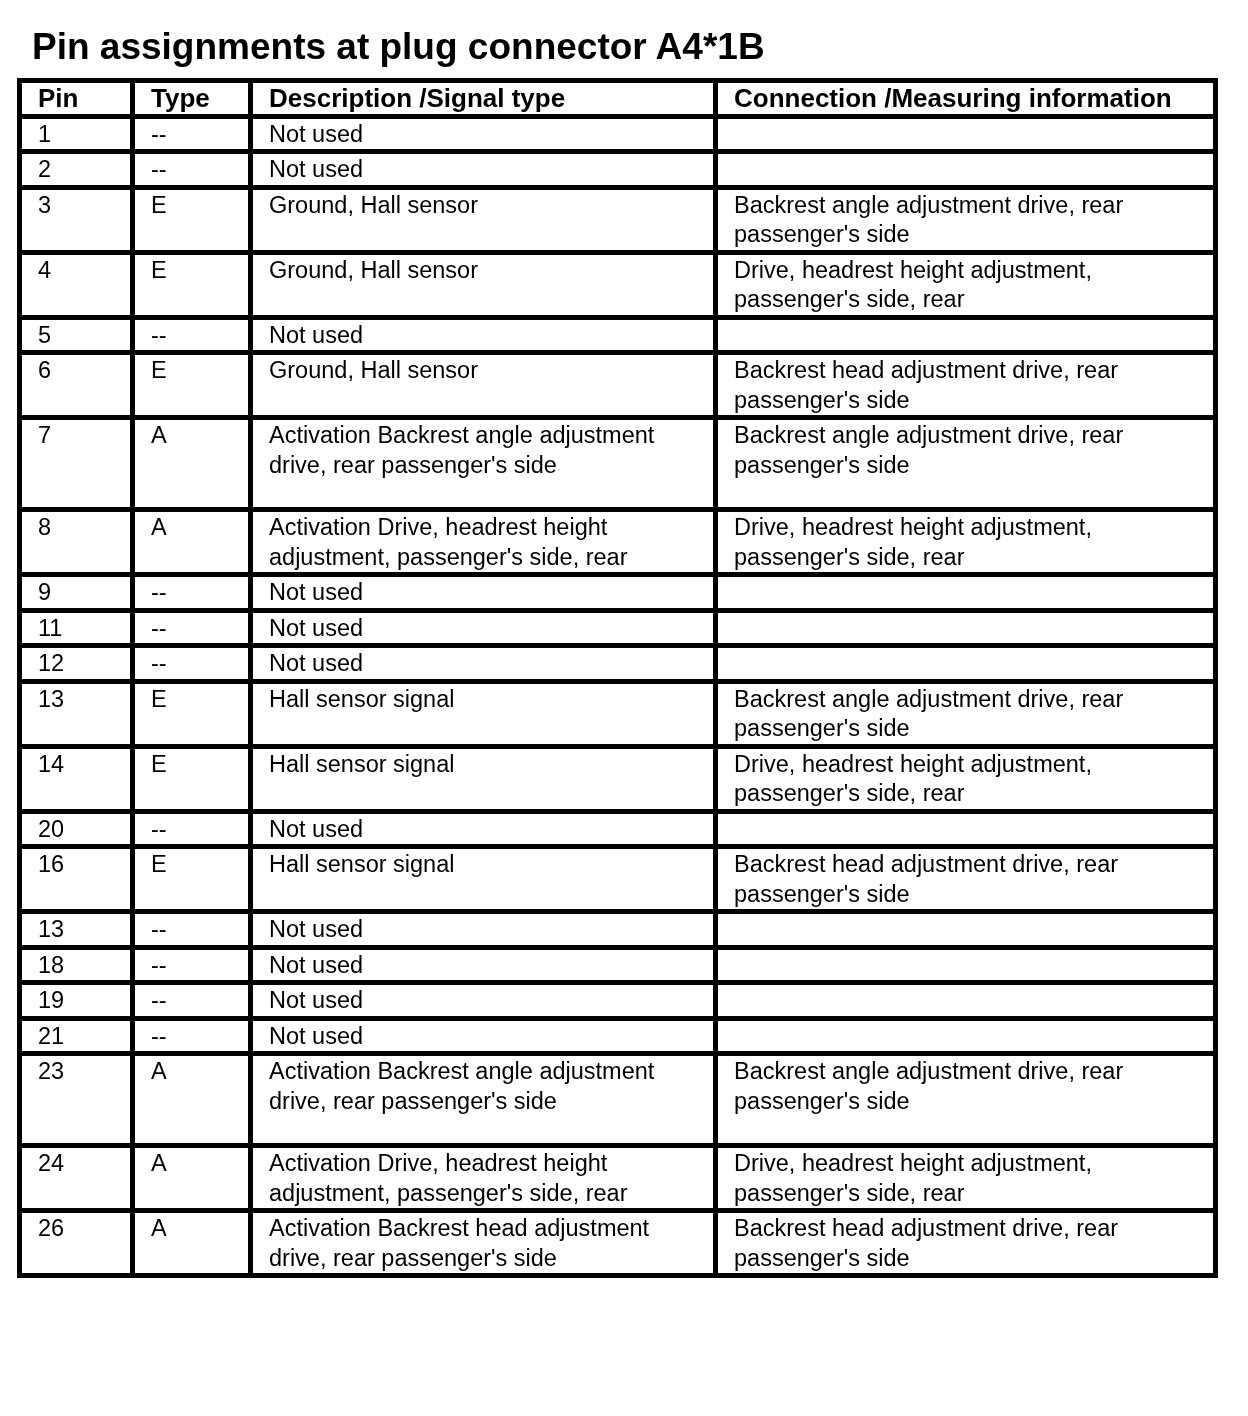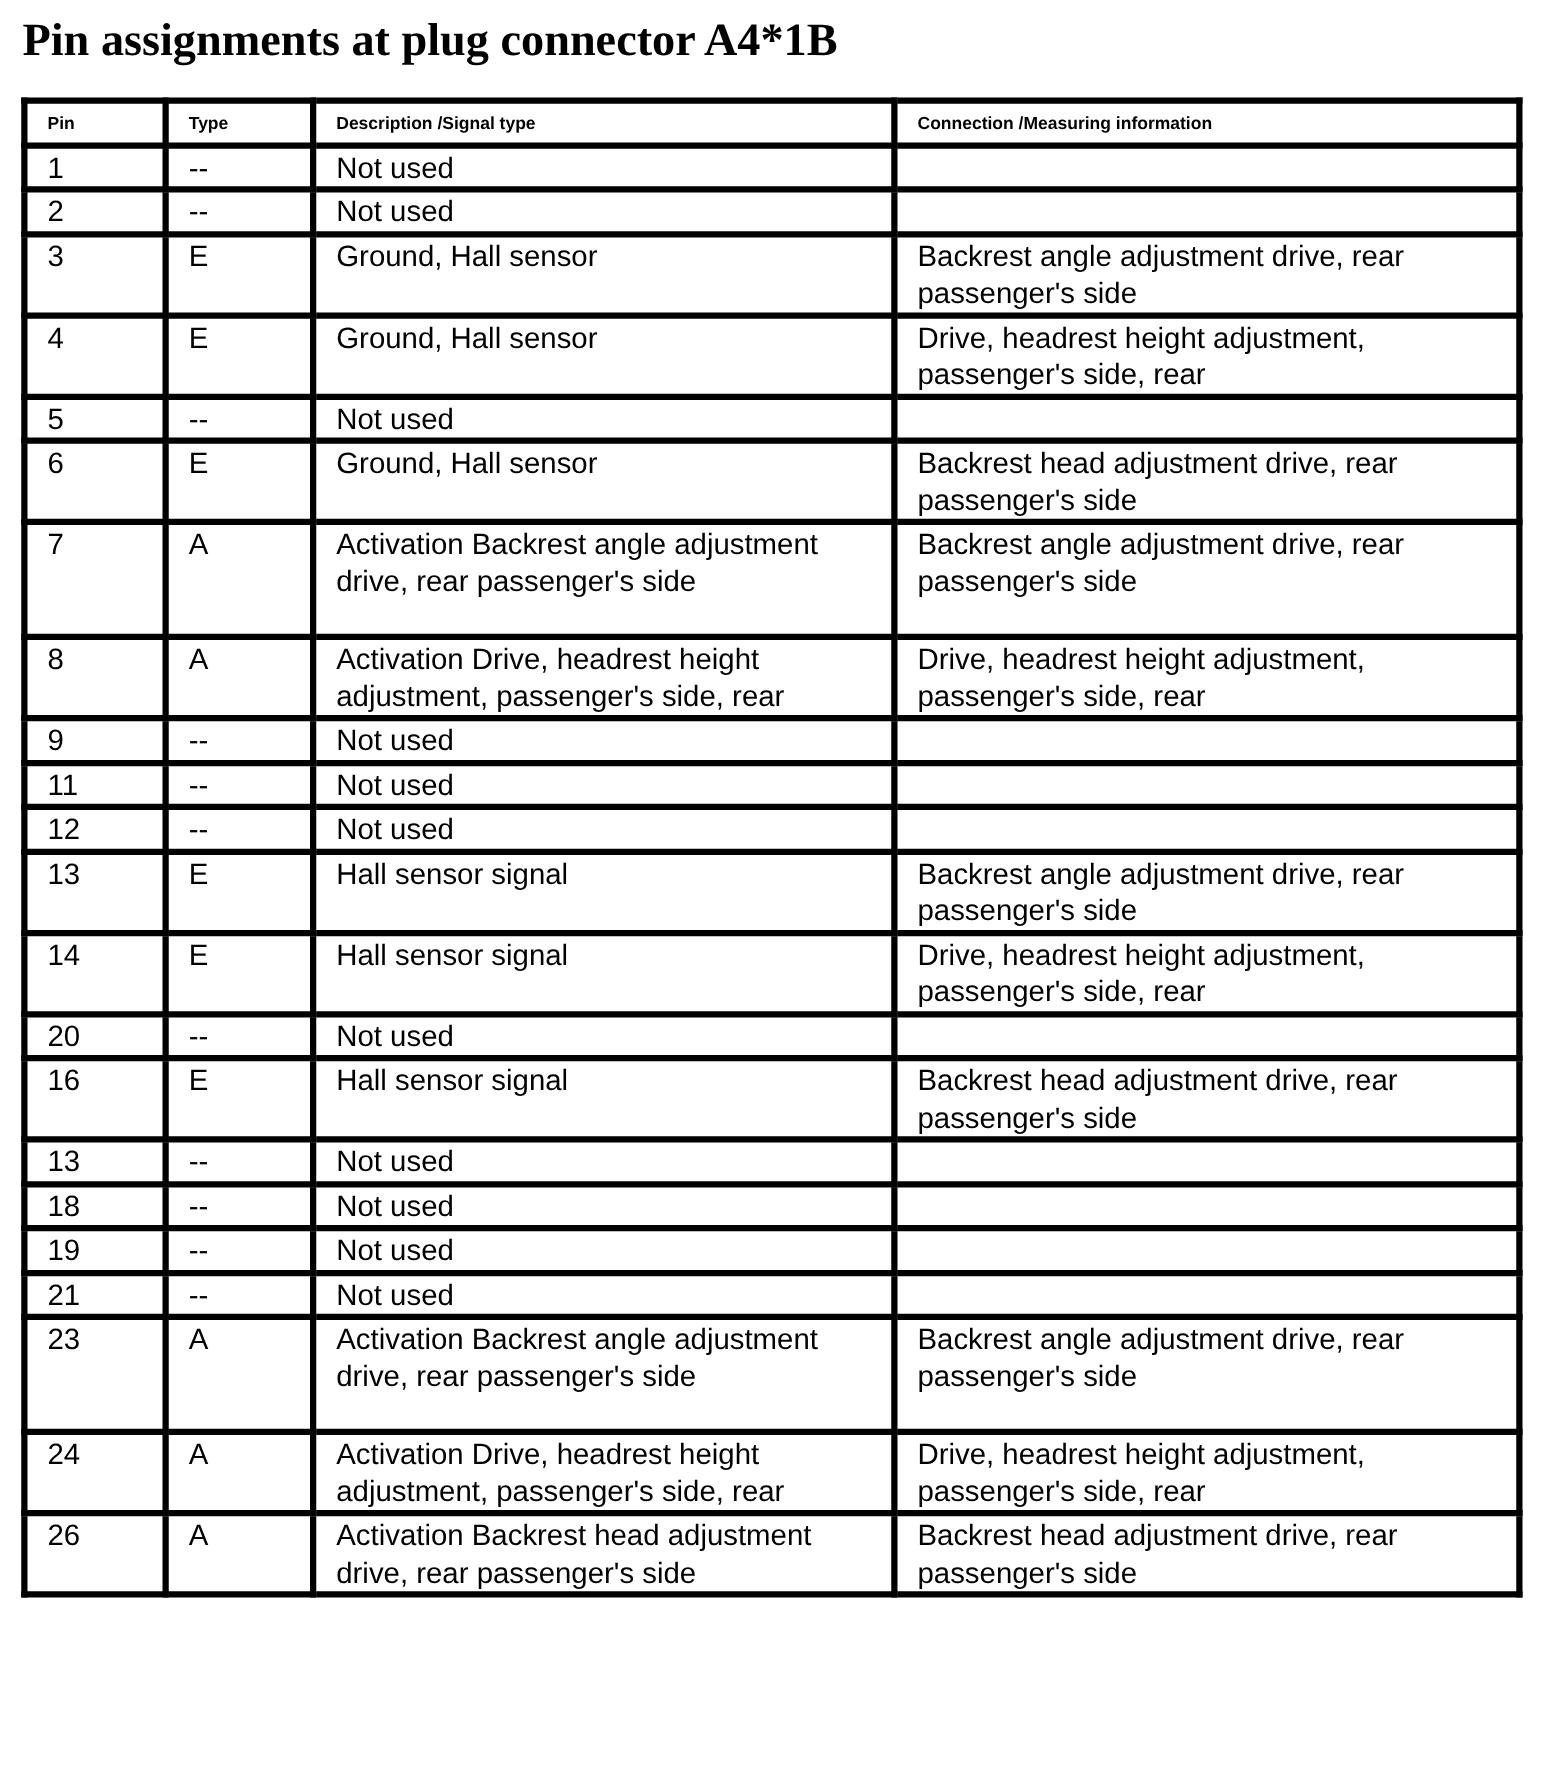--- a/index.html
+++ b/index.html
@@ -1,24 +1,24 @@
 <!DOCTYPE html>
 <html><head>
 <meta charset="utf-8">
 <style>
   html, body { margin: 0; padding: 0; background: #ffffff; }
   body { width: 1248px; height: 1416px; position: relative; overflow: hidden;
          font-family: "Liberation Sans", sans-serif; color: #000; }
-  .title { position: absolute; left: 18px; top: 10px; margin: 0;
-           font-size: 37px; font-weight: bold; letter-spacing: 0px; line-height: 46px; font-family: Liberation Serif, serif; }
+  .title { position: absolute; left: 18px; top: 10px; margin: 14px;
+           font-size: 37px; font-weight: bold; letter-spacing: 0px; line-height: 46px; }
   table.pins { position: absolute; left: 17px; top: 78px; width: 1196px;
                border-collapse: collapse; table-layout: fixed; border: 5px solid #000; }
   table.pins th, table.pins td { border: 5px solid #000; vertical-align: top;
                padding: 1px 0 0 16px; font-size: 23.5px; line-height: 29.5px; text-align: left; }
-  table.pins th { font-weight: bold; font-size: 14px; padding-top: 1px; margin-top: 28px; }
+  table.pins th { font-weight: bold; font-size: 26px; padding-top: 1px; margin-top: 28px; }
   col.c-pin { width: 113px; }
   col.c-type { width: 118px; }
   col.c-desc { width: 465px; }
   col.c-conn { width: 500px; }
   tr.h1 td { height: 26px; }
   tr.h2 td { height: 56px; }
   tr.h3 td { height: 86px; }
   tr.hh th { height: 28px; }
 </style>
 </head>

